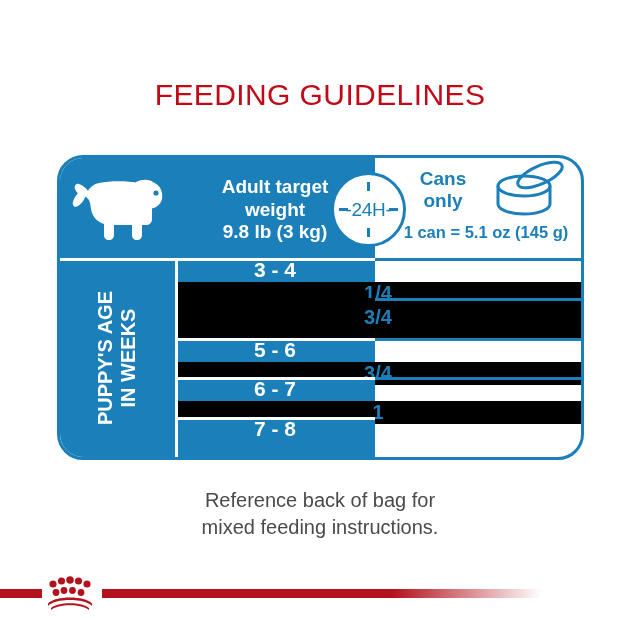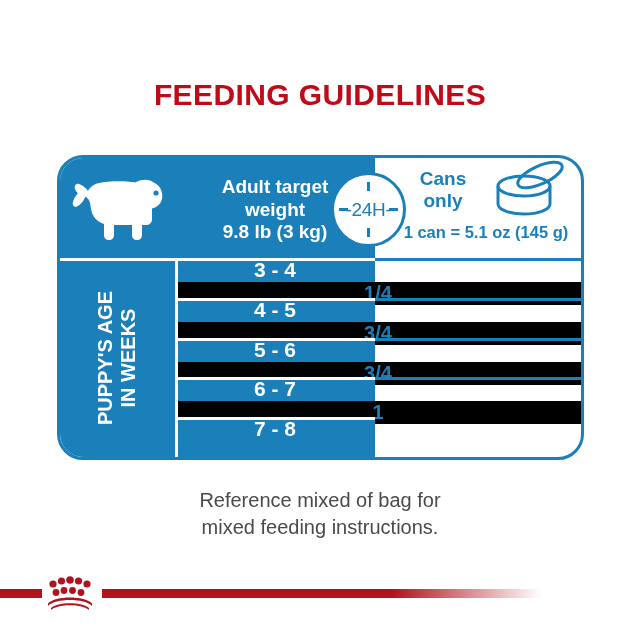--- a/index.html
+++ b/index.html
@@ -20,21 +20,21 @@
   }
 
   
   .title {
     position: absolute;
     top: 78px;
     left: 0;
     width: 640px;
     text-align: center;
     font-size: 30px;
-    font-weight: bold;
+    font-weight: normal;
     letter-spacing: 0.4px;
     color: #C00A18;
     font-family: "Liberation Sans", sans-serif;
   }
 
   
   .table-wrap {
     position: absolute;
     left: 57px;
     top: 155px;
@@ -365,41 +365,40 @@
           <span>IN WEEKS</span>
         </span>
       </div>
 
       <div class="rows">
         <div class="row">
           <div class="cell-age">3 - 4</div>
           <div class="cell-amt">1/4</div>
         </div>
         <div class="row">
-          <div class="cell-age">4 - 5</div>
           <div class="cell-amt">3/4</div>
         </div>
         <div class="row">
           <div class="cell-age">5 - 6</div>
           <div class="cell-amt">3/4</div>
         </div>
         <div class="row">
           <div class="cell-age">6 - 7</div>
           <div class="cell-amt">1</div>
         </div>
         <div class="row">
           <div class="cell-age">7 - 8</div>
         </div>
       </div>
 
     </div>
   </div>
 
   <div class="note">
-    <div>Reference mixed of bag for</div>
+    <div>Reference back of bag for</div>
     <div>mixed feeding instructions.</div>
   </div>
 
   <div class="brandbar">
     <div class="bar-left"></div>
     <div class="bar-right"></div>
     <div class="crown">
       <svg width="60" height="40" viewBox="0 0 60 40" aria-hidden="true">
         <g fill="#B3121D">
           <circle cx="13" cy="10" r="3.6"></circle>

